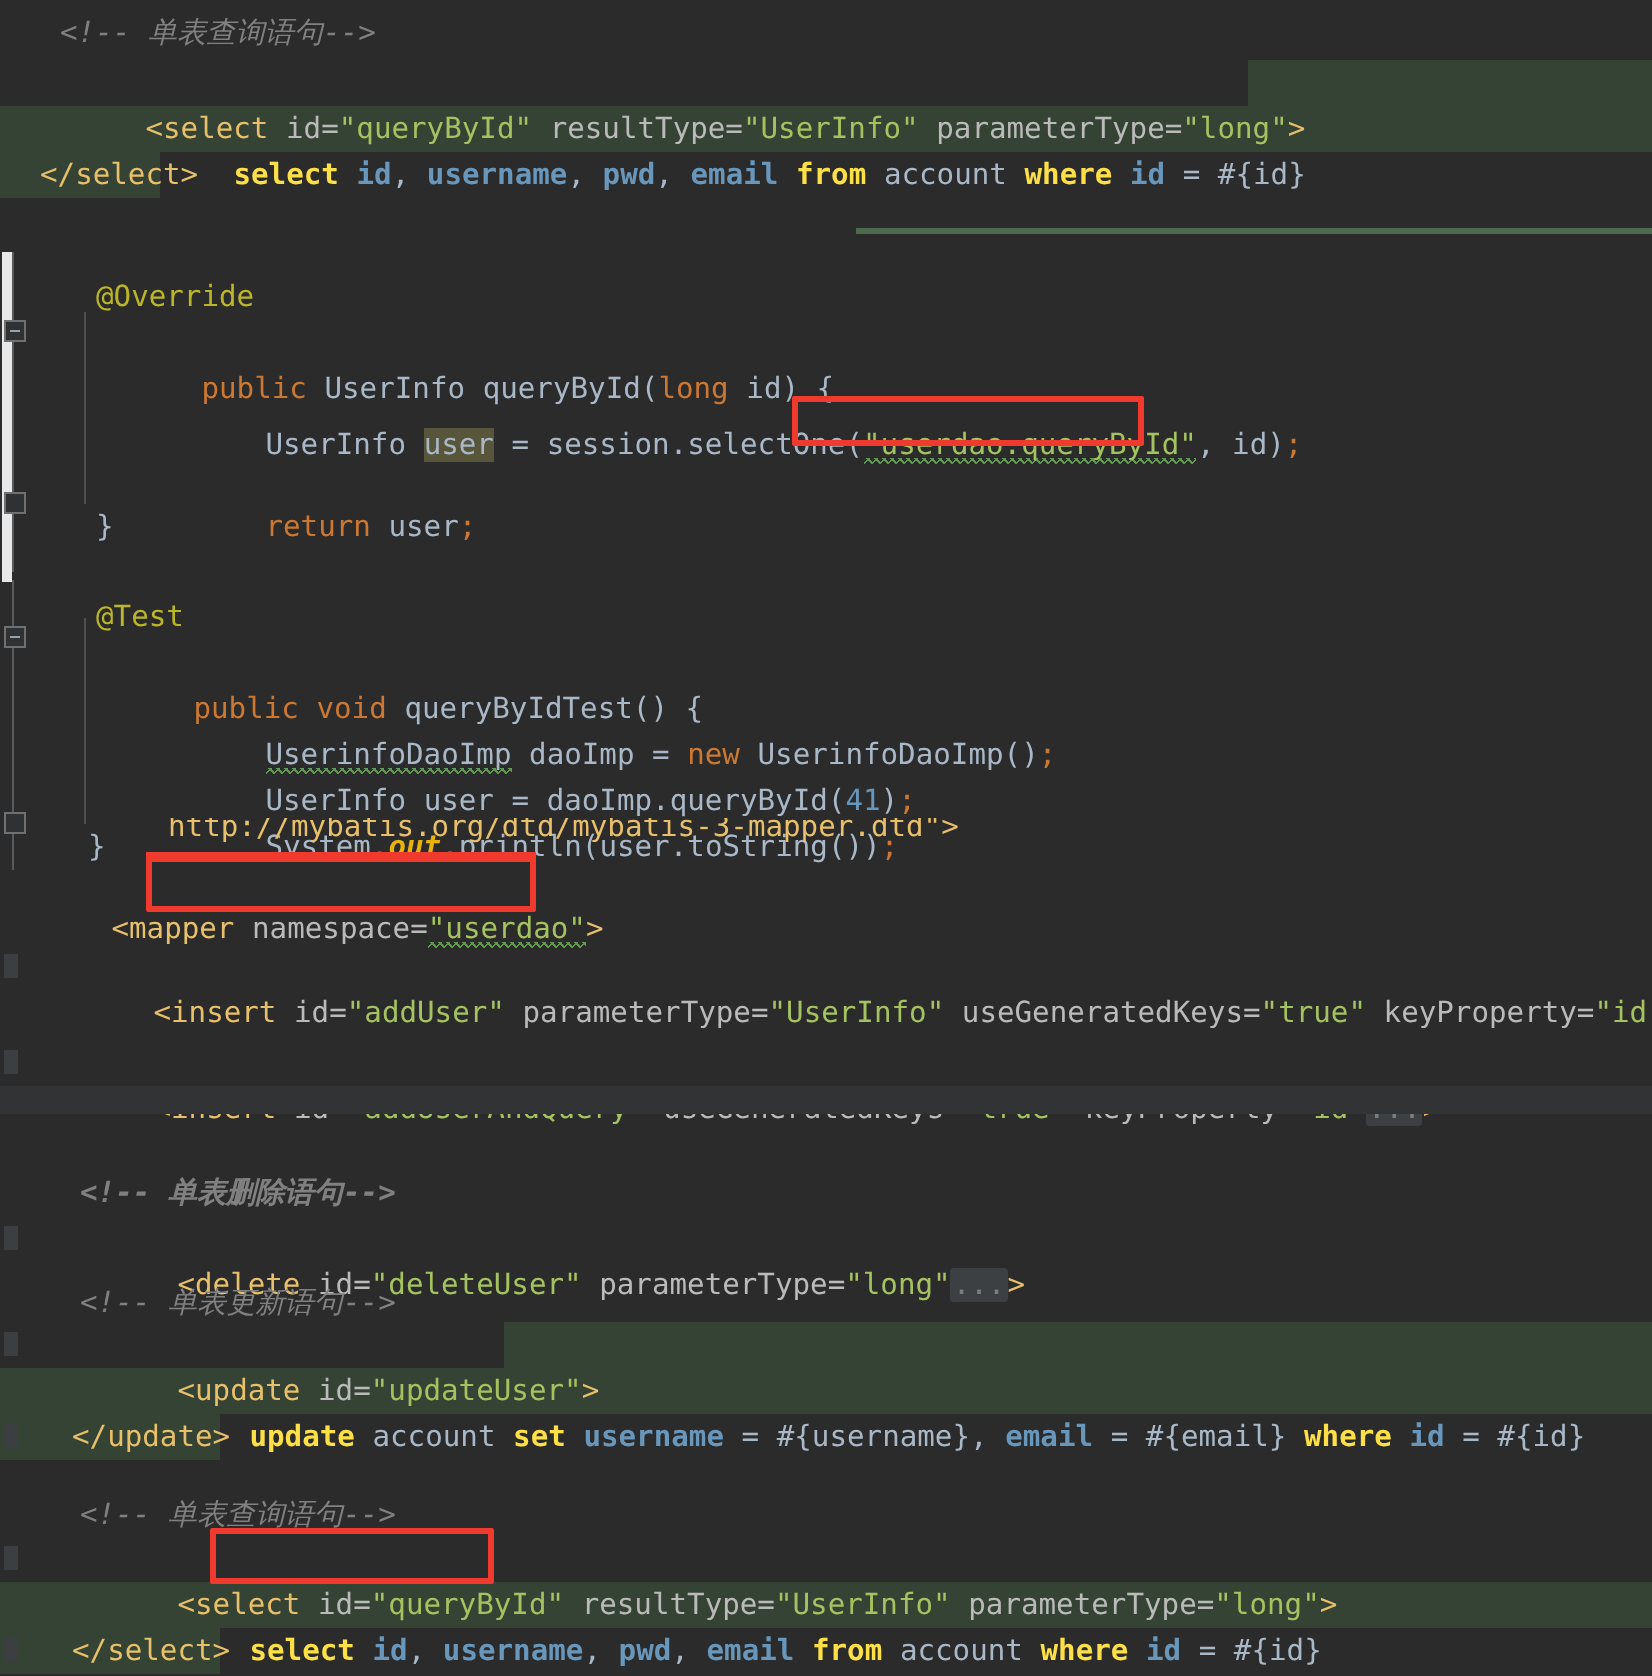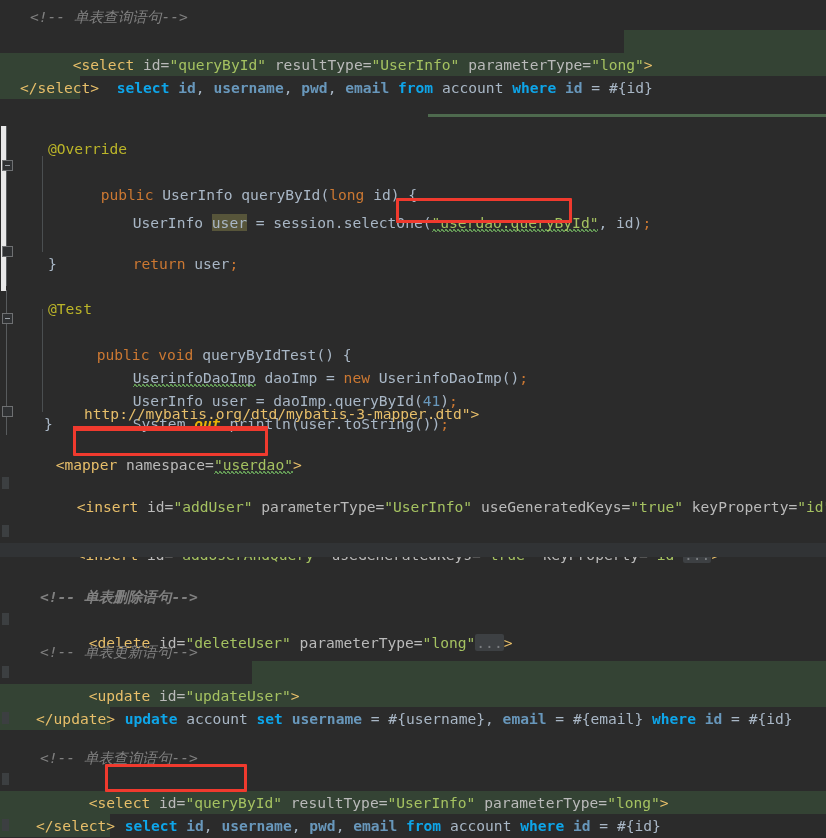--- a/index.html
+++ b/index.html
@@ -39,21 +39,21 @@
 
   
   .iguide{position:absolute;width:1px;background:#4b4f51;}
 
   
   .cmt   {color:#808080;font-style:italic;}
   .tag   {color:#e8bf6a;}
   .attr  {color:#bababa;}
   .val   {color:#a5c261;}
   .kw    {color:#cc7832;}
-  .kwb   {color:#0ea5e9;font-weight:bold;}
+  .kwb   {color:#fde047;font-weight:bold;}
   .sqlcol{color:#6897bb;font-weight:bold;}
   .plain {color:#a9b7c6;}
   .num   {color:#6897bb;}
   .anno  {color:#bbb529;}
   .fld   {color:#eab308;font-style:italic;font-weight:bold;}
   .stat  {color:#a9b7c6;font-style:italic;}
 
   
   .squig{
     background-image:

